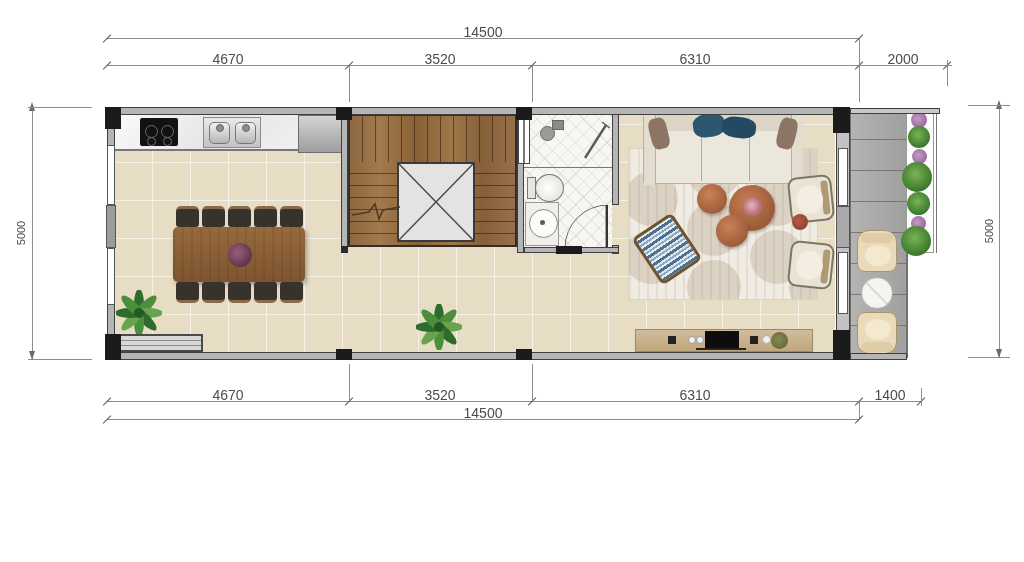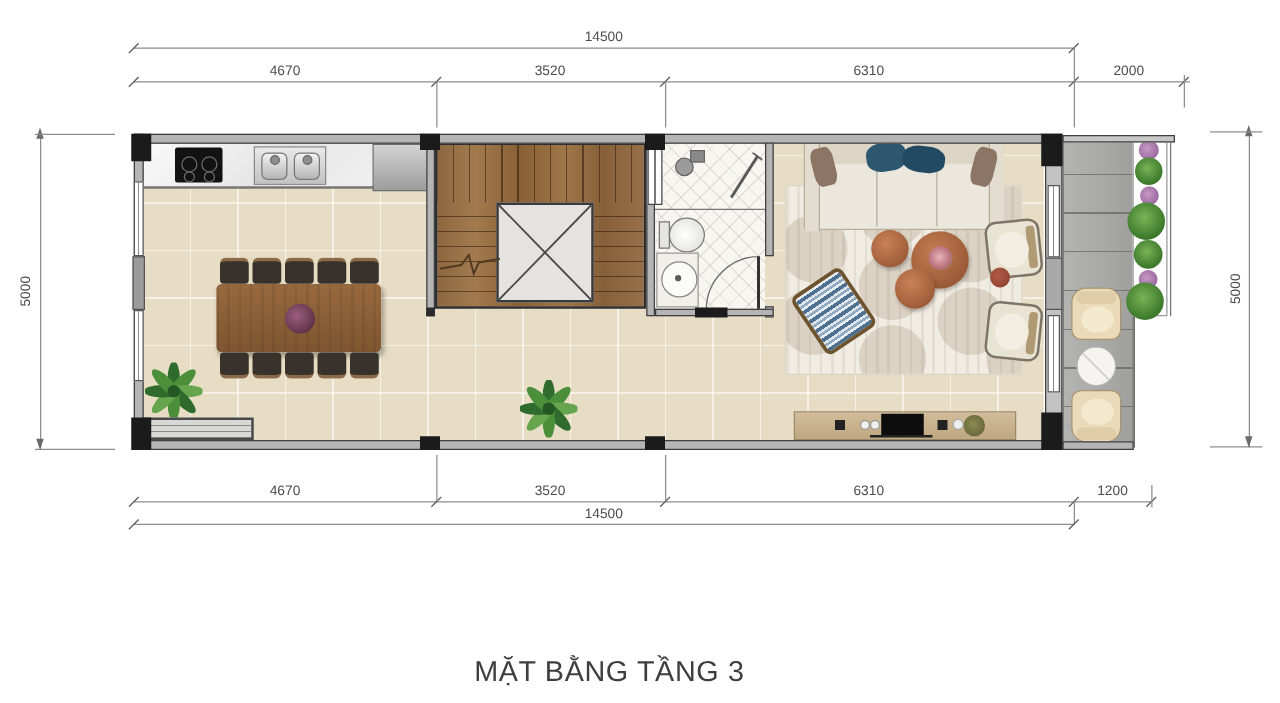--- a/index.html
+++ b/index.html
@@ -3,21 +3,21 @@
 <meta charset="utf-8">
 <style>
   html,body{margin:0;padding:0;background:#fff;}
   #canvas{position:relative;width:1024px;height:562px;background:#ffffff;overflow:hidden;
           font-family:"Liberation Sans",sans-serif;}
   .abs{position:absolute;box-sizing:border-box;}
   
   .hline{position:absolute;height:1px;background:#8d8d8d;}
   .vline{position:absolute;width:1px;background:#8d8d8d;}
   .tick{position:absolute;width:11px;height:1px;background:#5a5a5a;transform:translate(-50%,0) rotate(-45deg);}
-  .dim-label{position:absolute;font-size:11px;color:#4c4c4c;transform:translateX(-50%);white-space:nowrap;}
+  .dim-label{position:absolute;font-size:14px;color:#4c4c4c;transform:translateX(-50%);white-space:nowrap;}
   .dim-label-v{position:absolute;font-size:11px;color:#4c4c4c;transform:translate(-50%,-50%) rotate(-90deg);white-space:nowrap;}
   .arr{position:absolute;width:0;height:0;border-left:3.5px solid transparent;border-right:3.5px solid transparent;}
   .arr.up{border-bottom:9px solid #6a6a6a;}
   .arr.dn{border-top:9px solid #6a6a6a;}
   
   .wall{position:absolute;background:#b5b5b5;border:1px solid #3f3f3f;box-sizing:border-box;}
   .col{position:absolute;background:#1b1b1b;}
   .winv{position:absolute;background:#ffffff;border:1px solid #555;box-sizing:border-box;
         background-image:linear-gradient(90deg,transparent 44%,#888 44%,#888 56%,transparent 56%);}
   
@@ -89,21 +89,21 @@
   <div>
     <div class="hline" style="left:107px;top:401px;width:814px;"></div>
     <div class="tick" style="left:107px;top:401px;"></div>
     <div class="tick" style="left:349px;top:401px;"></div>
     <div class="tick" style="left:532px;top:401px;"></div>
     <div class="tick" style="left:859px;top:401px;"></div>
     <div class="tick" style="left:921px;top:401px;"></div>
     <div class="dim-label" style="left:228px;top:387px;">4670</div>
     <div class="dim-label" style="left:440px;top:387px;">3520</div>
     <div class="dim-label" style="left:695px;top:387px;">6310</div>
-    <div class="dim-label" style="left:890px;top:387px;">1200</div>
+    <div class="dim-label" style="left:890px;top:387px;">1400</div>
     <div class="vline" style="left:349px;top:364px;height:37px;"></div>
     <div class="vline" style="left:532px;top:364px;height:37px;"></div>
     <div class="vline" style="left:859px;top:401px;height:18px;"></div>
     <div class="vline" style="left:921px;top:388px;height:18px;"></div>
 
     <div class="hline" style="left:107px;top:419px;width:752px;"></div>
     <div class="tick" style="left:107px;top:419px;"></div>
     <div class="tick" style="left:859px;top:419px;"></div>
     <div class="dim-label" style="left:483px;top:405px;">14500</div>
   </div>
@@ -308,15 +308,14 @@
     <div class="col" style="left:105px;top:107px;width:16px;height:22px;"></div>
     <div class="col" style="left:336px;top:107px;width:16px;height:13px;"></div>
     <div class="col" style="left:516px;top:107px;width:16px;height:13px;"></div>
     <div class="col" style="left:833px;top:107px;width:17px;height:26px;"></div>
     <div class="col" style="left:105px;top:334px;width:16px;height:26px;"></div>
     <div class="col" style="left:336px;top:349px;width:16px;height:11px;"></div>
     <div class="col" style="left:516px;top:349px;width:16px;height:11px;"></div>
     <div class="col" style="left:833px;top:330px;width:17px;height:30px;"></div>
   </div>
 
-  <div class="title" style="left:0;top:524px;width:975px;">MẶT BẰNG TẦNG 3</div>
 
 </div>
 
 </body></html>

